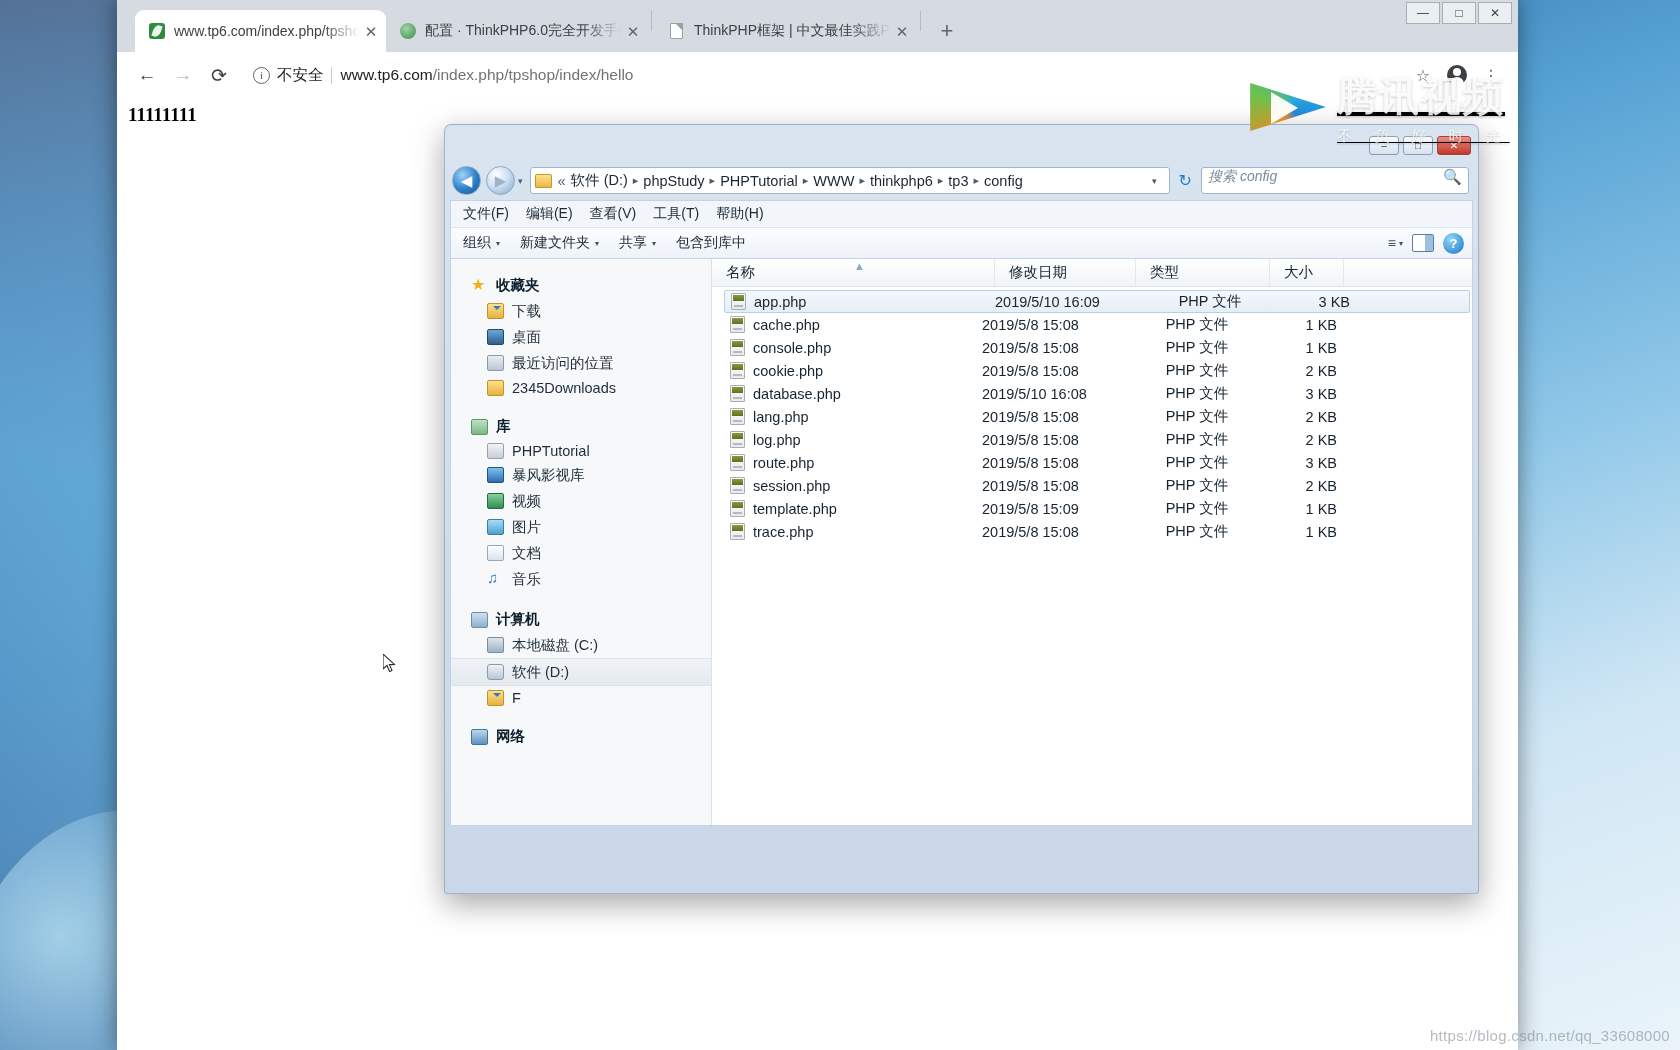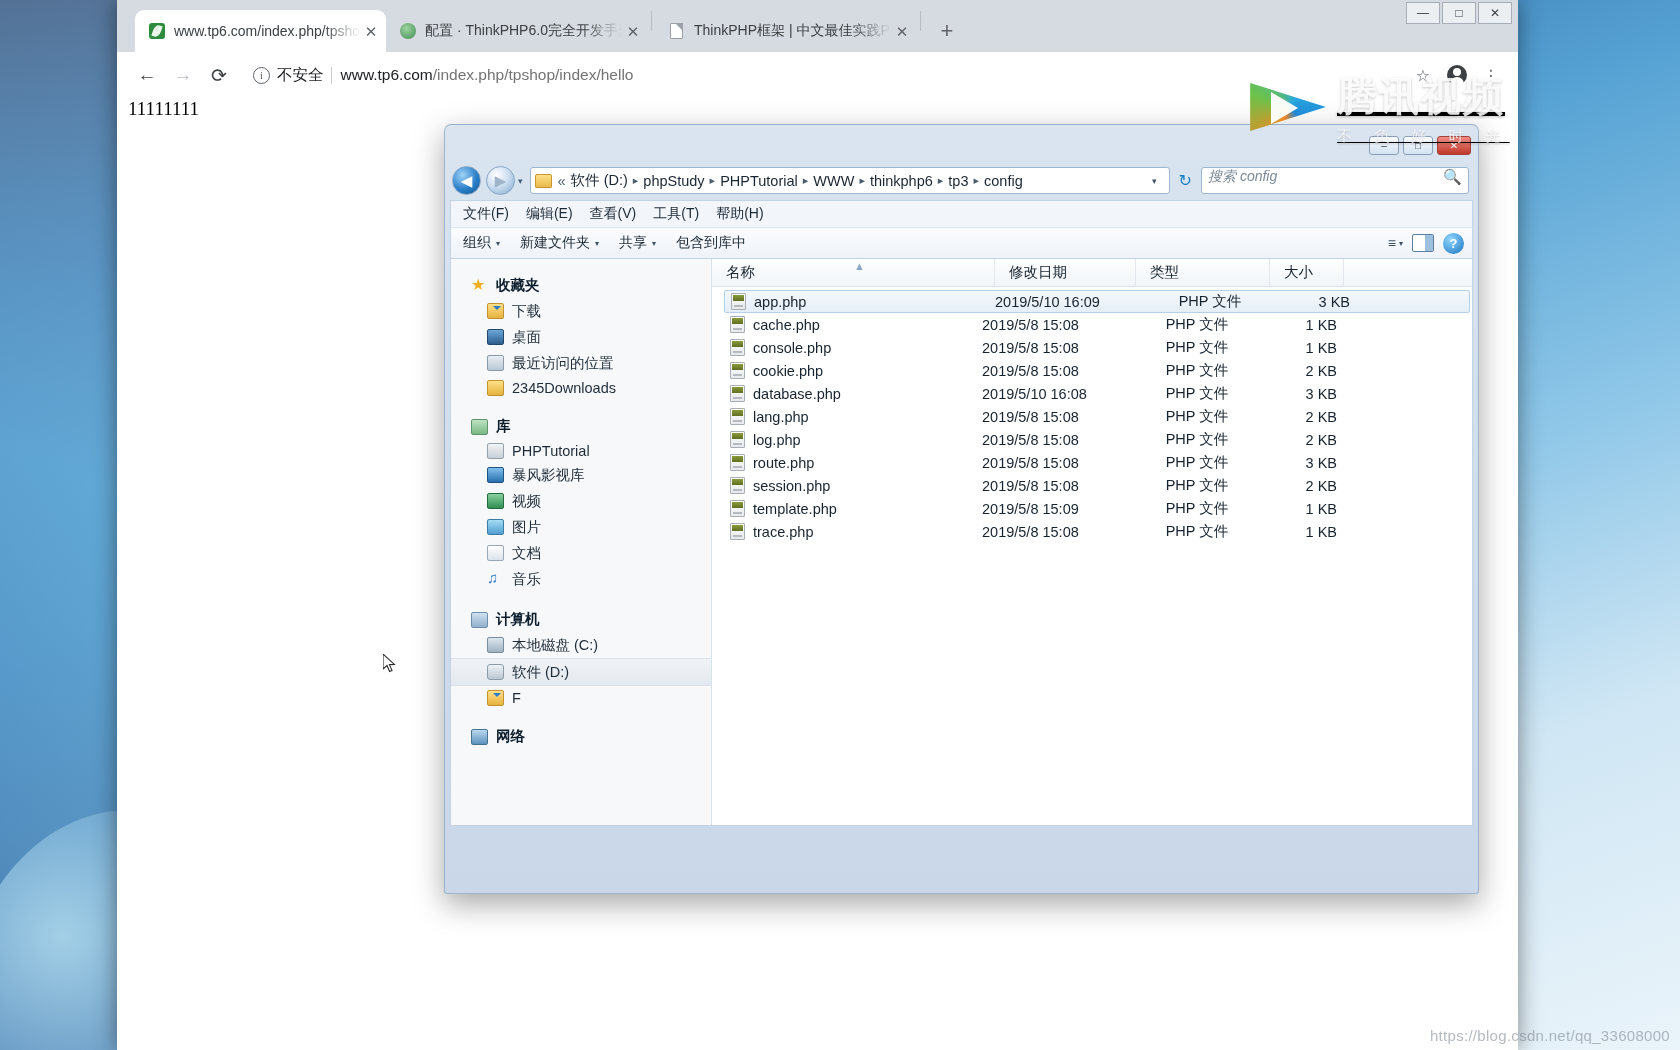--- a/index.html
+++ b/index.html
@@ -100,22 +100,23 @@
   }
   .avatar-circle{
     width:20px;height:20px;border-radius:50%;background:#3c4043;position:relative;
   }
   .avatar-circle:before{content:"";position:absolute;left:6px;top:3px;width:8px;height:8px;border-radius:50%;background:#fff;}
   .avatar-circle:after{content:"";position:absolute;left:3px;top:12px;width:14px;height:8px;border-radius:7px 7px 0 0;background:#fff;}
   .viewport{
     position:absolute; left:0; top:98px; right:0; bottom:0; background:#ffffff;
   }
   .page-text{
-    position:absolute; left:11px; top:0; font-size:19px; color:#000;
+    position:absolute; left:11px; top:6px; font-size:19px; color:#000;
     font-family:"Liberation Serif","DejaVu Serif",serif;
+    font-weight:bold;
   }
   .cursor-arrow{ position:absolute; left:266px; top:556px; width:14px;height:20px; }
   
   .explorer{
     position:absolute; left:444px; top:124px; width:1035px; height:770px;
     border:1px solid rgba(120,150,180,.6);
     border-radius:7px 7px 3px 3px;
     background:linear-gradient(180deg,#d9e4f0 0%, #cfdcec 55%, #c9d7e9 100%);
     box-shadow:0 10px 30px rgba(0,0,0,.35);
     padding:5px;

